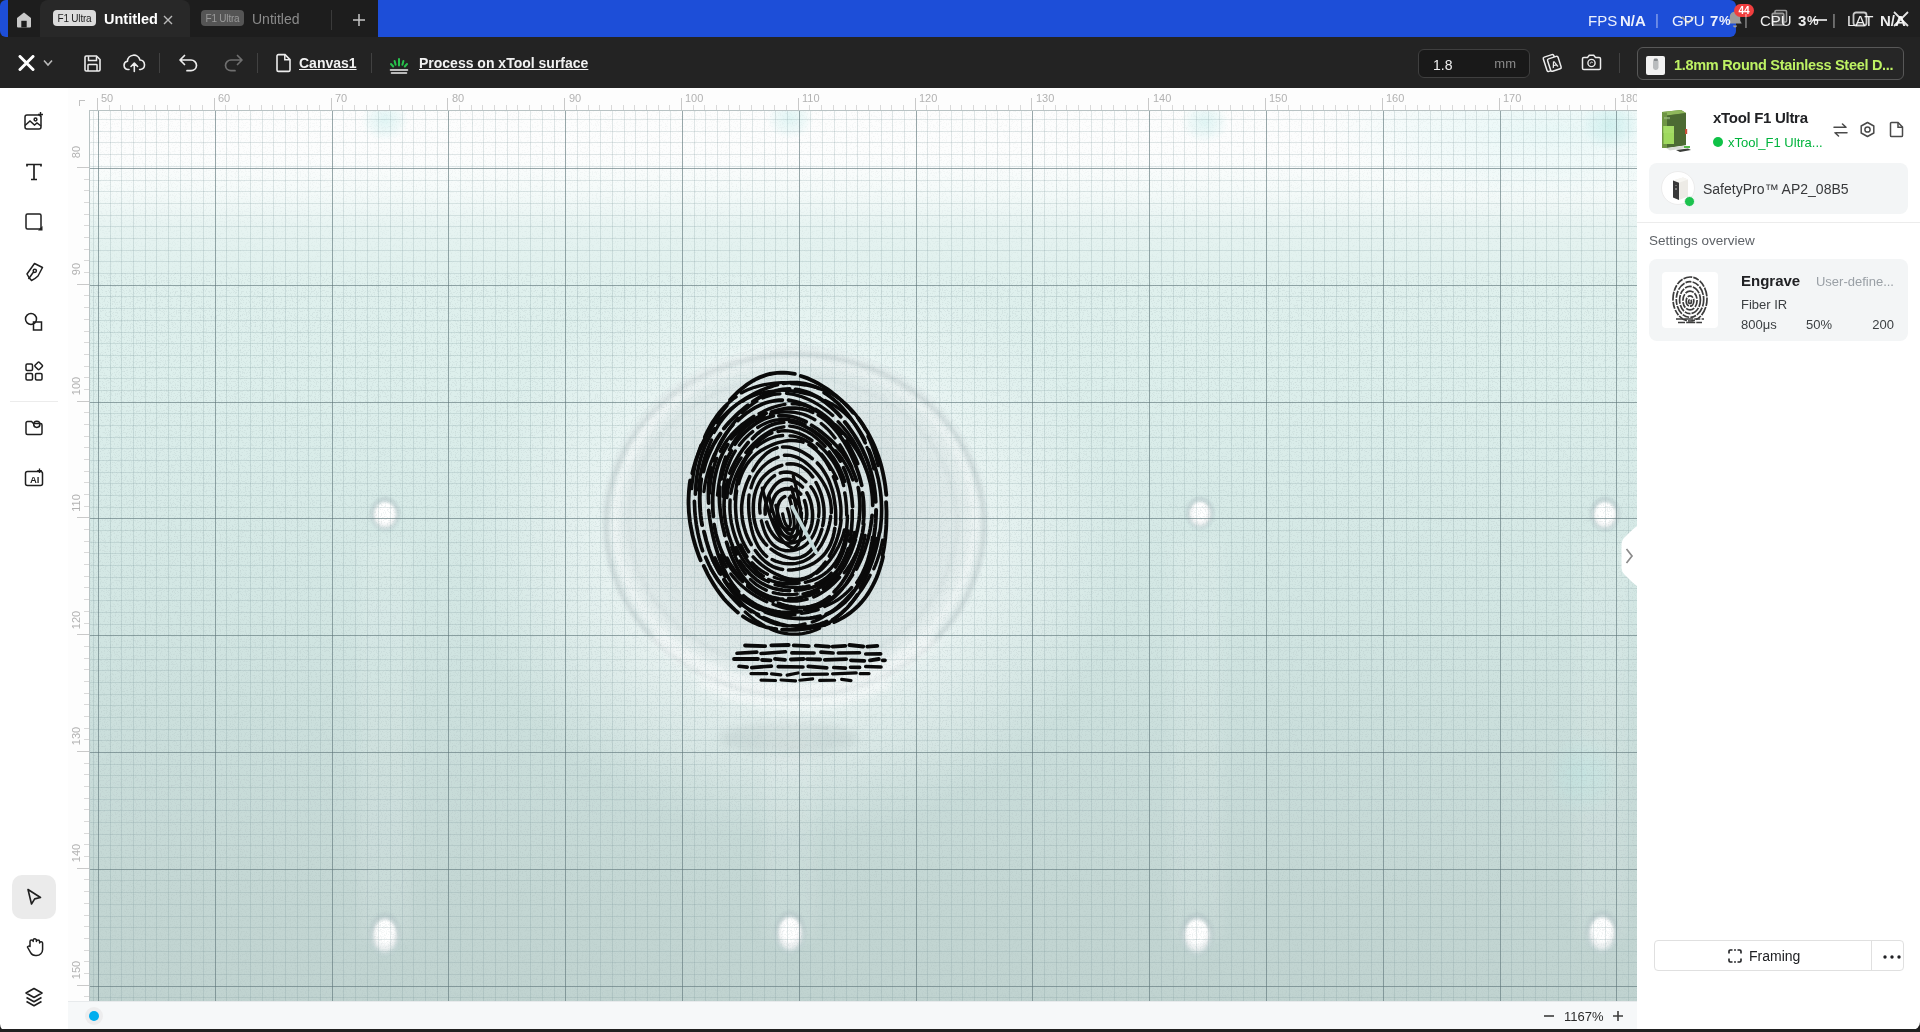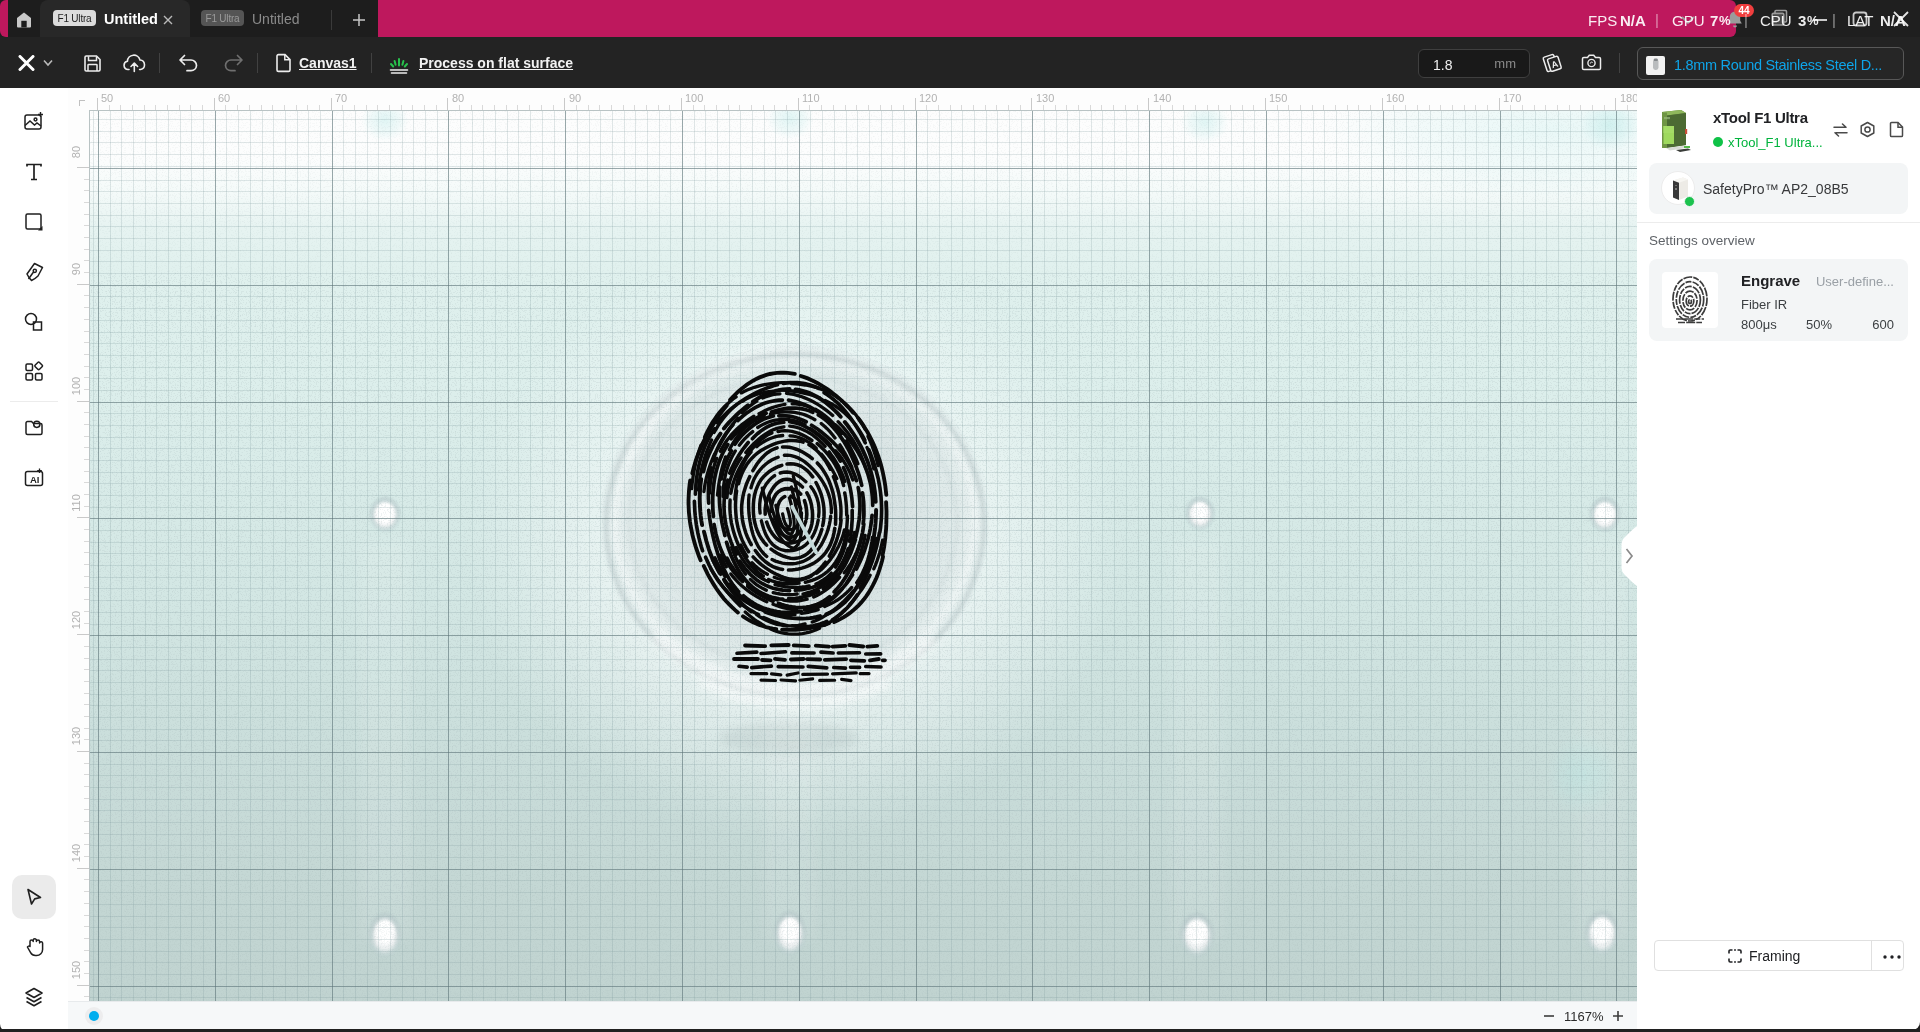--- a/index.html
+++ b/index.html
@@ -1,21 +1,21 @@
 <!DOCTYPE html>
 <html><head>
 <meta charset="utf-8">
 <style>
   * { margin:0; padding:0; box-sizing:border-box; }
   html,body { width:1920px; height:1032px; overflow:hidden; background:#1f1f1f;
     font-family:"Liberation Sans", sans-serif; }
   #app { position:relative; width:1920px; height:1032px; }
 
   
-  #topbar { position:absolute; left:0; top:0; width:1736px; height:37px; background:#be185d;border-radius:6px; }
+  #topbar { position:absolute; left:0; top:0; width:1736px; height:37px; background:#1d4ed8;border-radius:6px; }
   #homebtn { position:absolute; left:8px; top:0; width:32px; height:37px; background:#1d1d1d; }
   #tabzone { position:absolute; left:40px; top:0; width:338px; height:37px; background:#1d1d1d; }
   #tab1 { position:absolute; left:0; top:0; width:150px; height:37px; background:#282828; border-radius:8px 8px 0 0; }
   .tbadge { display:inline-block; font-size:10px; padding:2.5px 4.5px; border-radius:4px; letter-spacing:-0.2px; }
   #tab1 .tbadge { background:#dcdcdc; color:#1d1d1d; }
   #tab2 .tbadge { background:#555; color:#9a9a9a; }
   #tabdiv { position:absolute; left:291px; top:10px; width:1px; height:20px; background:#3a3a3a; }
 
   
   #toolbar { position:absolute; left:0; top:37px; width:1920px; height:51px; background:#232323; }
@@ -160,21 +160,21 @@
     <svg style="position:absolute;left:275px;top:16px" width="17" height="20" viewBox="0 0 17 20">
       <path d="M2 3 a1.4 1.4 0 0 1 1.4 -1.4 H10 L15 6.6 V17 a1.4 1.4 0 0 1 -1.4 1.4 H3.4 A1.4 1.4 0 0 1 2 17 Z" fill="none" stroke="#ededed" stroke-width="1.6"></path>
       <path d="M9.8 2 V6.8 H15" fill="none" stroke="#ededed" stroke-width="1.5"></path>
     </svg>
     <span class="tlabel" style="left:299px">Canvas1</span>
     <div class="tsep" style="left:371px"></div>
     <svg style="position:absolute;left:388px;top:16px" width="22" height="21" viewBox="0 0 22 21">
       <path d="M2.5 17 H19.5 M3.5 20 H18.5" stroke="#ededed" stroke-width="1.6" stroke-linecap="round"></path>
       <path d="M11 12.5 V6 M5.2 13.5 L3 11 M16.8 13.5 L19 11 M7.6 11.8 L6.6 8 M14.4 11.8 L15.4 8" stroke="#27c24c" stroke-width="2" stroke-linecap="round"></path>
     </svg>
-    <span class="tlabel" style="left:419px">Process on flat surface</span>
+    <span class="tlabel" style="left:419px">Process on xTool surface</span>
 
     <div style="position:absolute;left:1418px;top:12px;width:112px;height:29px;background:#191919;border:1px solid #3f3f3f;border-radius:6px">
       <span style="position:absolute;left:14px;top:7px;color:#f0f0f0;font-size:14px">1.8</span>
       <span style="position:absolute;right:13px;top:6px;color:#8a8a8a;font-size:13px">mm</span>
     </div>
     <svg style="position:absolute;left:1541px;top:15px" width="22" height="22" viewBox="0 0 22 22">
       <g transform="rotate(-18 11 11)">
         <rect x="4" y="3" width="11" height="15" rx="1.5" fill="none" stroke="#ededed" stroke-width="1.5"></rect>
         <rect x="7.5" y="6" width="11" height="13" rx="1.5" fill="#232323" stroke="#ededed" stroke-width="1.5"></rect>
         <text x="13" y="16.2" font-size="9" font-weight="700" fill="#ededed" text-anchor="middle" font-family="Liberation Sans">A</text>
@@ -186,21 +186,21 @@
       <path d="M9.3 10.5 a1.4 1.4 0 0 1 2.4 -1" fill="none" stroke="#ededed" stroke-width="1"></path>
     </svg>
     <div class="tsep" style="left:1619px"></div>
     <div style="position:absolute;left:1637px;top:10px;width:267px;height:33px;background:#262626;border:1px solid #585858;border-radius:6px">
       <span style="position:absolute;left:8px;top:8px;width:19px;height:19px;background:#f2f2f2;border-radius:2px">
         <svg width="19" height="19" viewBox="0 0 19 19">
             <rect x="7" y="3" width="5.5" height="11" rx="2.4" fill="#b9bcbe"></rect>
             <rect x="7.8" y="2.5" width="4" height="2.6" rx="1.2" fill="#85898c"></rect>
           </svg>
       </span>
-      <span style="position:absolute;left:36px;top:9px;color:#0ea5e9;font-size:14.5px;font-weight:400;white-space:nowrap;letter-spacing:-0.3px">1.8mm Round Stainless Steel D...</span>
+      <span style="position:absolute;left:36px;top:9px;color:#bef264;font-size:14.5px;font-weight:700;white-space:nowrap;letter-spacing:-0.3px">1.8mm Round Stainless Steel D...</span>
     </div>
   </div>
   <div id="sidebar">
     <svg class="sicon" style="top:23px" width="22" height="22" viewBox="0 0 22 22" fill="none" stroke="#1f1f1f" stroke-width="1.5">
       <rect x="2" y="4" width="16" height="14" rx="2"></rect>
       <path d="M2 14.5 L7 10 L11.5 14 L14 12 L18 15"></path>
         <circle cx="12.5" cy="8.5" r="1.4"></circle>
       <path d="M17.5 1 V6 M15 3.5 H20" stroke-width="1.4"></path>
     </svg>
     <svg class="sicon" style="top:73px" width="22" height="22" viewBox="0 0 22 22" fill="none" stroke="#1f1f1f" stroke-width="1.7">
@@ -483,21 +483,21 @@
               <ellipse cx="28" cy="29.5" rx="1.4" ry="2"></ellipse>
             <path d="M14 47 H42 M16 50.5 H40" stroke-width="1.3"></path>
           </g>
         </svg>
       </span>
       <span style="position:absolute;left:92px;top:13px;font-size:15px;font-weight:700;color:#202124">Engrave</span>
       <span style="position:absolute;right:14px;top:15px;font-size:13px;color:#9aa0a6">User-define...</span>
       <span style="position:absolute;left:92px;top:38px;font-size:13px;color:#3c4043">Fiber IR</span>
       <span style="position:absolute;left:92px;top:58px;font-size:13px;color:#3c4043">800μs</span>
       <span style="position:absolute;left:157px;top:58px;font-size:13px;color:#3c4043">50%</span>
-      <span style="position:absolute;right:14px;top:58px;font-size:13px;color:#3c4043">600</span>
+      <span style="position:absolute;right:14px;top:58px;font-size:13px;color:#3c4043">200</span>
     </div>
 
     <div style="position:absolute;left:17px;top:852px;width:250px;height:31px;border:1px solid #e0e0e0;border-radius:4px;background:#fff">
       <div style="position:absolute;left:216px;top:0;width:1px;height:29px;background:#e0e0e0"></div>
       <svg style="position:absolute;left:73px;top:8px" width="14" height="14" viewBox="0 0 14 14" fill="none" stroke="#202124" stroke-width="1.6">
         <path d="M1 4.5 V2.2 a1.2 1.2 0 0 1 1.2 -1.2 H4.5 M9.5 1 h2.3 A1.2 1.2 0 0 1 13 2.2 V4.5 M13 9.5 v2.3 a1.2 1.2 0 0 1 -1.2 1.2 H9.5 M4.5 13 H2.2 A1.2 1.2 0 0 1 1 11.8 V9.5 M6.1 1 h1.8 M6.1 13 h1.8"></path>
       </svg>
       <span style="position:absolute;left:94px;top:7px;font-size:14px;color:#202124">Framing</span>
       <svg style="position:absolute;left:227px;top:13px" width="20" height="6" viewBox="0 0 20 6">
           <circle cx="3" cy="3" r="1.7" fill="#202124"></circle>

